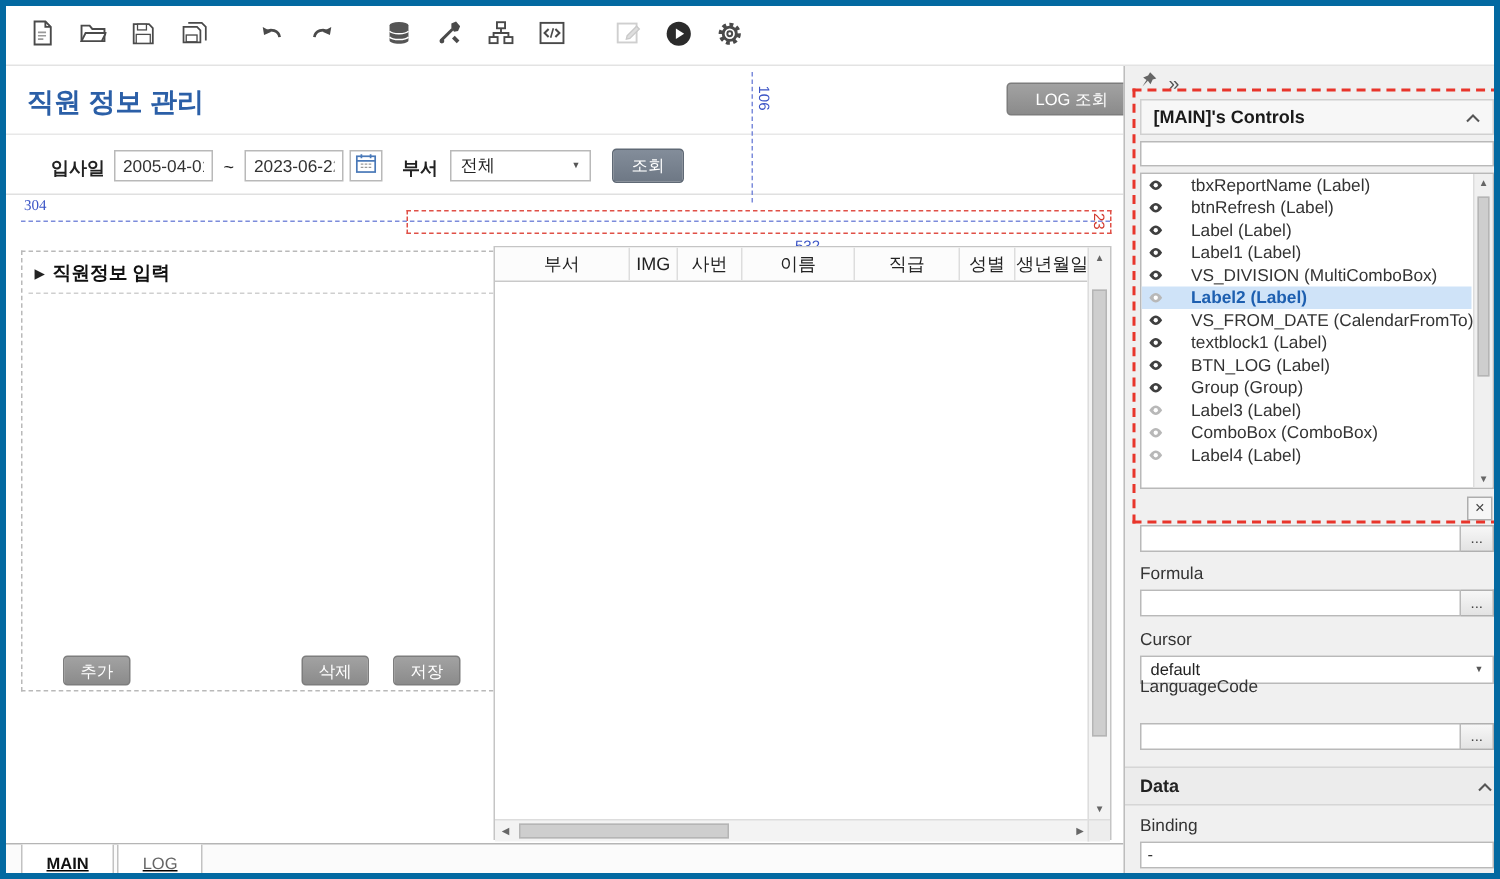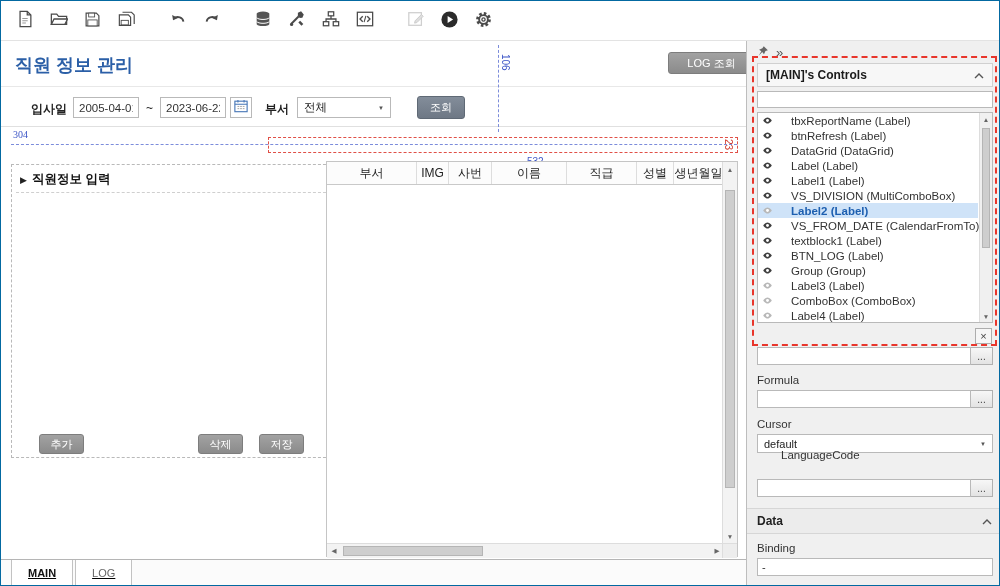--- a/index.html
+++ b/index.html
@@ -1,36 +1,36 @@
 <!DOCTYPE html>
 <html><head>
 <meta charset="utf-8">
 <style>
 *{margin:0;padding:0;box-sizing:border-box;}
 body{font-family:"Liberation Sans","DejaVu Sans",sans-serif;background:#fff;}
-.window{position:relative;width:1000px;height:586px;border:1px solid #0369a1;background:#fff;overflow:hidden;}
+.window{position:relative;width:1000px;height:586px;border:4px solid #0369a1;background:#fff;overflow:hidden;}
 
 
 .toolbar{position:absolute;left:0;top:0;width:100%;height:40px;background:#fff;border-bottom:1px solid #e3e3e3;display:flex;align-items:center;padding-left:10px;gap:7px;}
 .tbtn{width:27px;height:27px;display:flex;align-items:center;justify-content:center;background:none;border:none;cursor:pointer;}
 .tsep{width:10px;}
 
 
 .surface{position:absolute;left:0;top:40px;width:745px;height:518px;background:#fff;}
 .page-title{position:absolute;left:14px;top:12px;font-size:18px;font-weight:700;color:#2b5fa7;}
 .gbtn{display:flex;align-items:center;justify-content:center;color:#fff;font-size:11px;background:linear-gradient(#a2a2a2,#8b8b8b);border:1px solid #7d7d7d;border-radius:3px;cursor:pointer;}
 .log-btn{position:absolute;left:667px;top:11px;width:87px;height:22px;}
 .hr1{position:absolute;left:0;top:45px;width:745px;height:1px;background:#e8e8e8;}
 .hr2{position:absolute;left:0;top:85px;width:745px;height:1px;background:#e0e0e0;}
 .flabel{position:absolute;font-size:12px;font-weight:600;color:#222;}
 .tinput{position:absolute;border:1px solid #b9b9b9;font-size:11.5px;padding:0 5px;color:#333;background:#fff;}
 .cal-btn{position:absolute;left:229px;top:56px;width:22px;height:21px;background:#fff;border:1px solid #b9b9b9;display:flex;align-items:center;justify-content:center;cursor:pointer;}
 .dselect{position:absolute;left:296px;top:56px;width:94px;height:21px;background:#fff;border:1px solid #b9b9b9;display:flex;align-items:center;justify-content:space-between;padding:0 6px;font-size:11.5px;color:#222;cursor:pointer;}
 .sel-arrow{font-size:6px;color:#555;}
-.search-btn{position:absolute;left:404px;top:55px;width:48px;height:23px;background:linear-gradient(#838d9a,#6e7885);border-color:#5f6975;margin-left:12px;}
+.search-btn{position:absolute;left:404px;top:55px;width:48px;height:23px;background:linear-gradient(#838d9a,#6e7885);border-color:#5f6975;}
 
 
 .vguide{position:absolute;left:497px;top:4px;height:87px;border-left:1px dashed #7c8cdb;}
 .m106{position:absolute;left:499px;top:13px;font-size:10px;color:#3c55c6;writing-mode:vertical-rl;}
 .m304{position:absolute;left:12px;top:88px;font-size:10px;color:#3c55c6;font-family:Liberation Serif, serif;}
 .hguide{position:absolute;left:10px;top:103px;width:726px;border-top:1px dashed #7c8cdb;}
 .selrect{position:absolute;left:267px;top:96px;width:470px;height:16px;border:1px dashed #e05047;}
 .m23{position:absolute;left:722px;top:98px;font-size:10px;color:#d23a2e;writing-mode:vertical-rl;}
 .m532{position:absolute;left:524px;top:115px;font-size:10px;color:#3c55c6;background:#fff;padding:0 2px;}
 
@@ -305,29 +305,20 @@
         <div class="citem">
           <span class="eye">
             <svg width="11" height="11" viewBox="0 0 16 16">
               <path d="M8 3.5C4.5 3.5 1.8 8 1.8 8S4.5 12.5 8 12.5 14.2 8 14.2 8 11.5 3.5 8 3.5z" fill="currentColor"></path>
               <circle cx="8" cy="8" r="2.1" fill="#fff"></circle>
             </svg>
           </span>
           <span class="clabel">btnRefresh (Label)</span>
         </div>
 
-        <div class="citem">
-          <span class="eye">
-            <svg width="11" height="11" viewBox="0 0 16 16">
-              <path d="M8 3.5C4.5 3.5 1.8 8 1.8 8S4.5 12.5 8 12.5 14.2 8 14.2 8 11.5 3.5 8 3.5z" fill="currentColor"></path>
-              <circle cx="8" cy="8" r="2.1" fill="#fff"></circle>
-            </svg>
-          </span>
-          <span class="clabel">DataGrid (DataGrid)</span>
-        </div>
 
         <div class="citem">
           <span class="eye">
             <svg width="11" height="11" viewBox="0 0 16 16">
               <path d="M8 3.5C4.5 3.5 1.8 8 1.8 8S4.5 12.5 8 12.5 14.2 8 14.2 8 11.5 3.5 8 3.5z" fill="currentColor"></path>
               <circle cx="8" cy="8" r="2.1" fill="#fff"></circle>
             </svg>
           </span>
           <span class="clabel">Label (Label)</span>
         </div>
@@ -445,21 +436,21 @@
       <input value="" style="">
       <span class="dots">...</span>
     </div>
 
     <span class="plabel" style="top:377px;">Cursor</span>
     <div class="pselect" style="top:393px;gap:48px;">
       <span>default</span>
       <span class="sel-arrow">▼</span>
     </div>
 
-    <span class="plabel" style="top:408px;margin-left:24px;">LanguageCode</span>
+    <span class="plabel" style="top:408px;">LanguageCode</span>
     <div class="prow" style="top:438px;">
       <input value="" style="">
       <span class="dots">...</span>
     </div>
 
     <div class="sect" style="top:467px;">
       <span>Data</span>
       <span><svg width="10" height="6" viewBox="0 0 10 6">
             <path d="M1 5l4-4 4 4" stroke="#555" fill="none" stroke-width="1.4"></path>
           </svg></span>

